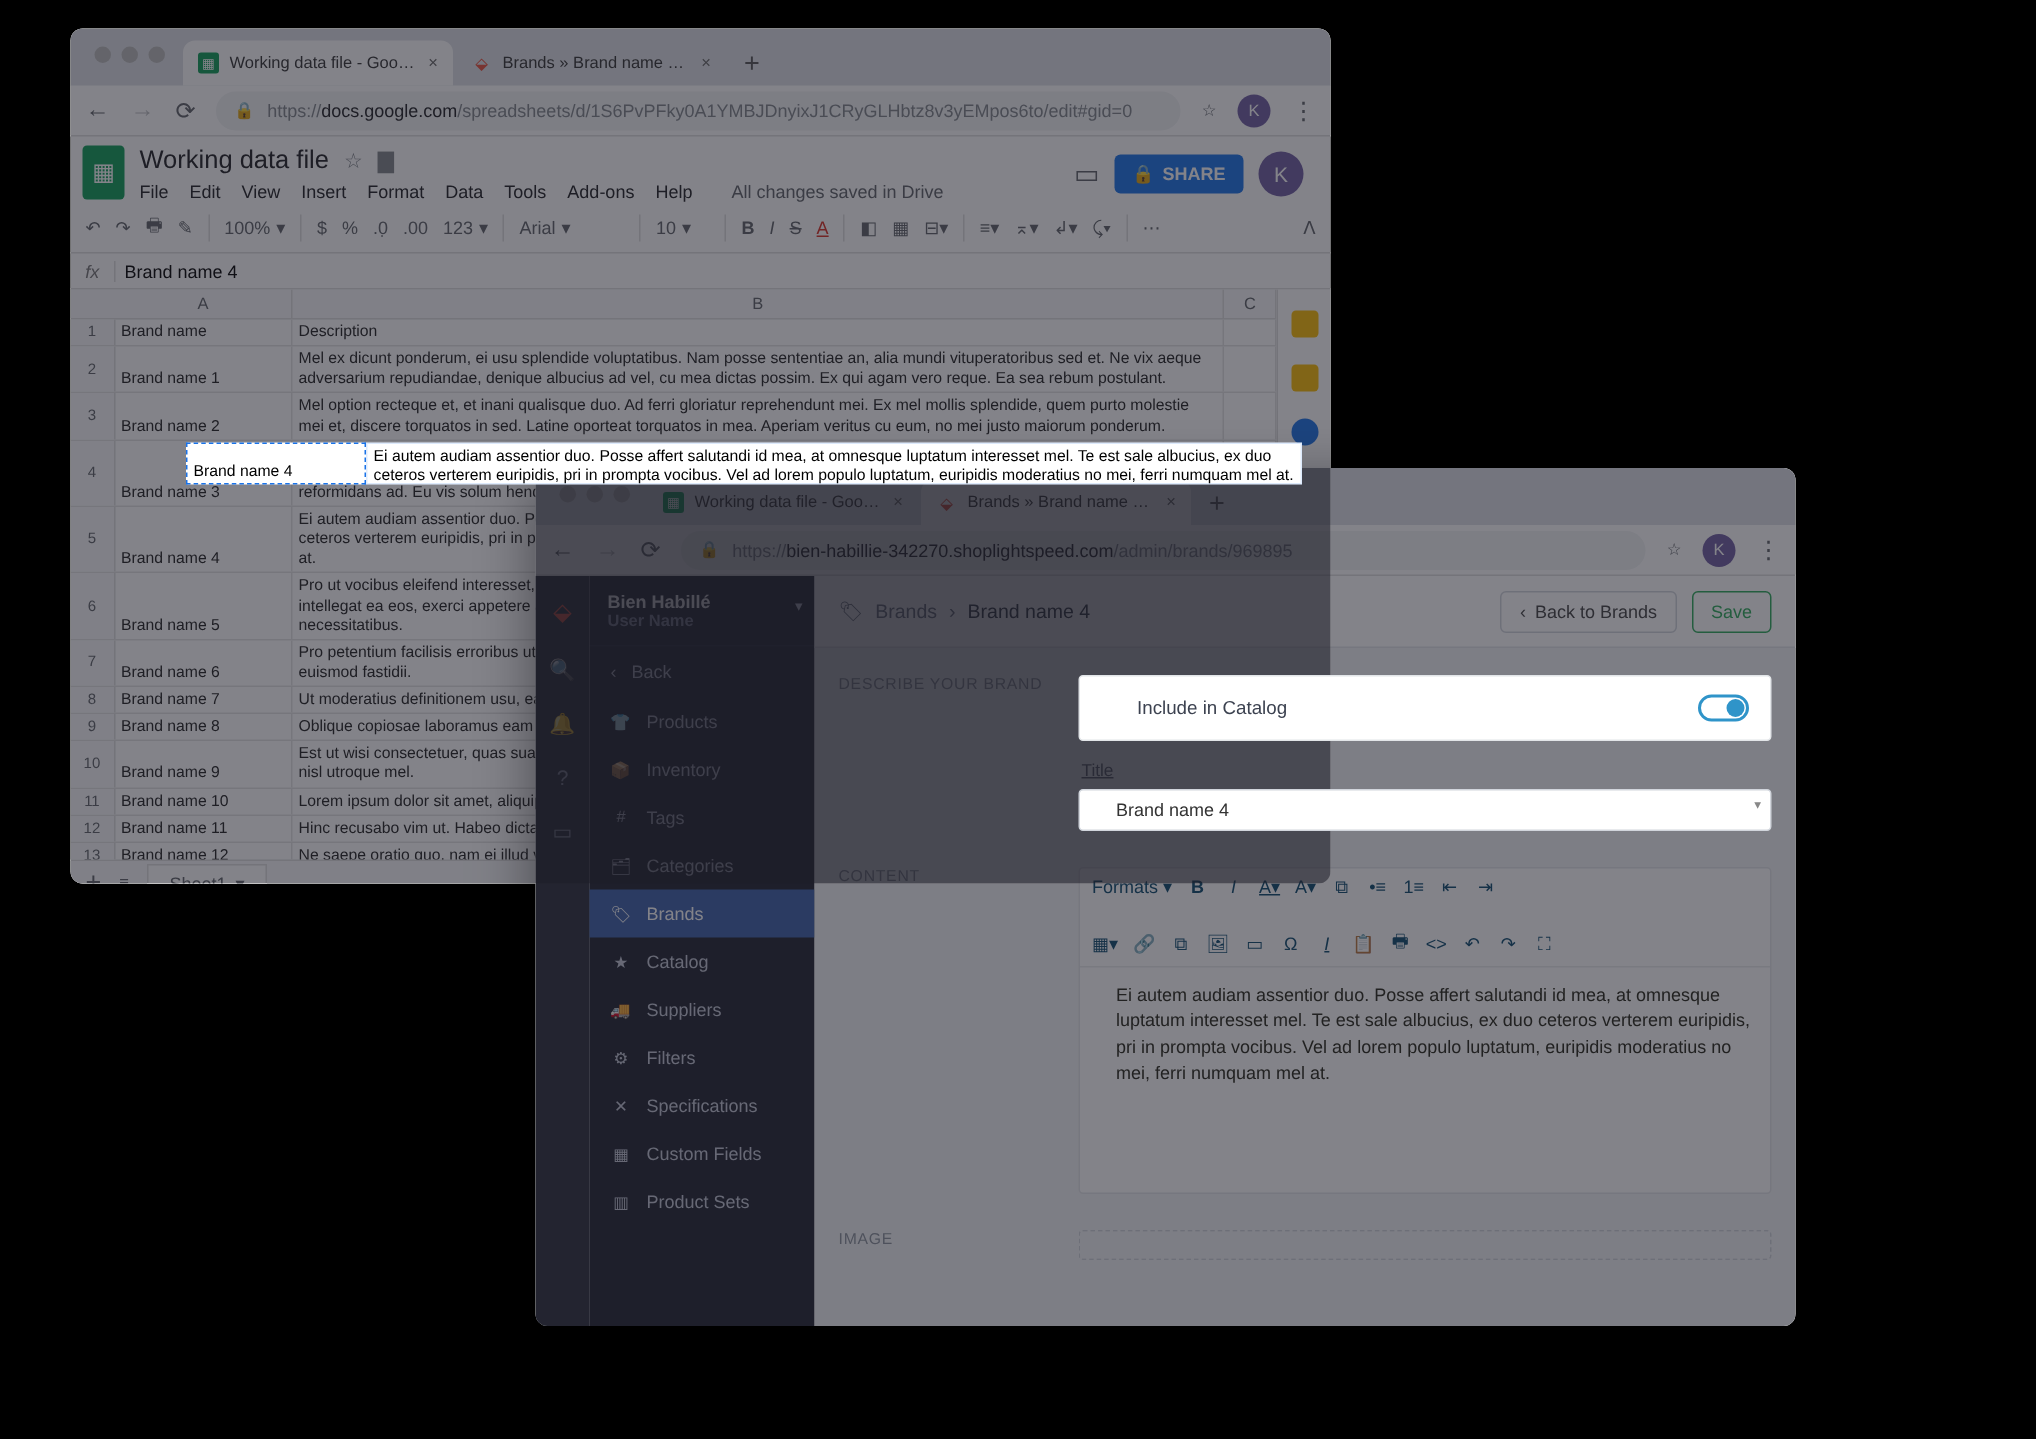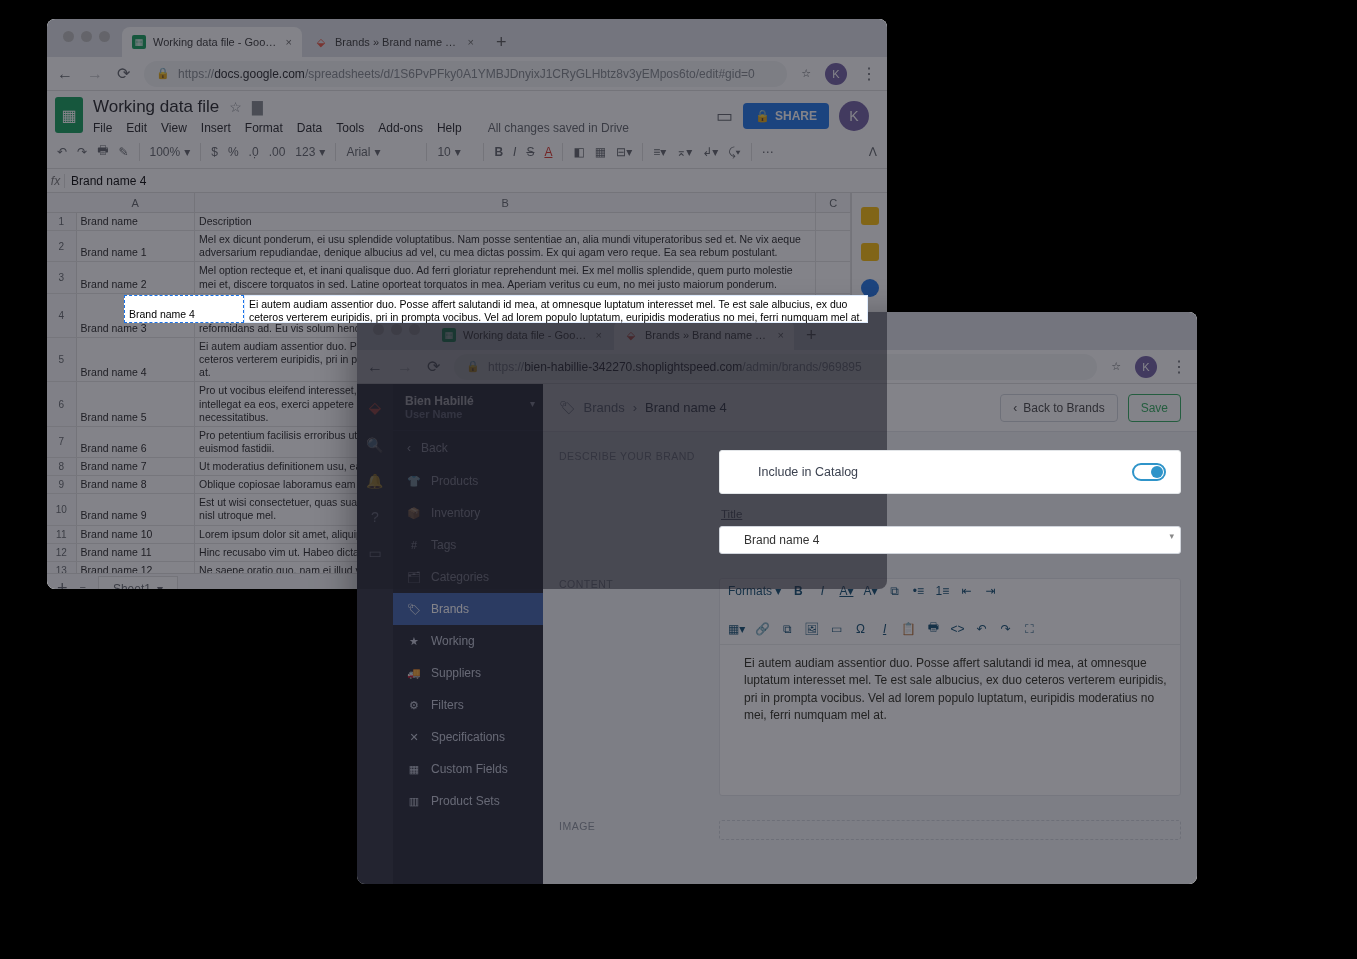--- a/index.html
+++ b/index.html
@@ -47,21 +47,21 @@
 
 
 .toolbar { height:34px; border-bottom:1px solid #ddd; display:flex; align-items:center; padding:0 10px; gap:10px; color:#5f6368; font-size:12px; position:relative; }
 .toolbar .tb { cursor:pointer; }
 .toolbar .sep { width:1px; height:18px; background:#ddd; }
 .toolbar .dropdown { display:flex; align-items:center; gap:4px; }
 .toolbar .collapse { margin-left:auto; }
 
 
 .formulabar { height:24px; border-bottom:1px solid #ddd; display:flex; align-items:center; font-size:12px; }
-.formulabar .fx { width:18px; text-align:center; color:#777; font-style:italic; border-right:1px solid #ddd; }
+.formulabar .fx { width:30px; text-align:center; color:#777; font-style:italic; border-right:1px solid #ddd; }
 .formulabar .fval { padding-left:6px; }
 
 
 .sheet-wrap { display:flex; height:380px; }
 .sheet-main { flex:1; overflow:hidden; position:relative; }
 .colhead { display:flex; background:#f8f9fa; border-bottom:1px solid #ddd; height:20px; }
 .rownumcol { width:30px; }
 .ch { border-right:1px solid #ddd; text-align:center; font-size:11px; color:#5f6368; line-height:20px; }
 .ch.A { width:120px; } .ch.B { width:630px; } .ch.C { width:35px; }
 .rows { }
@@ -427,21 +427,21 @@
           <div class="item">
             <span class="nicon">🗂</span>
             <span>Categories</span>
           </div>
           <div class="item active">
             <span class="nicon">🏷</span>
             <span>Brands</span>
           </div>
           <div class="item">
             <span class="nicon">★</span>
-            <span>Working</span>
+            <span>Catalog</span>
           </div>
           <div class="item">
             <span class="nicon">🚚</span>
             <span>Suppliers</span>
           </div>
           <div class="item">
             <span class="nicon">⚙</span>
             <span>Filters</span>
           </div>
           <div class="item">

